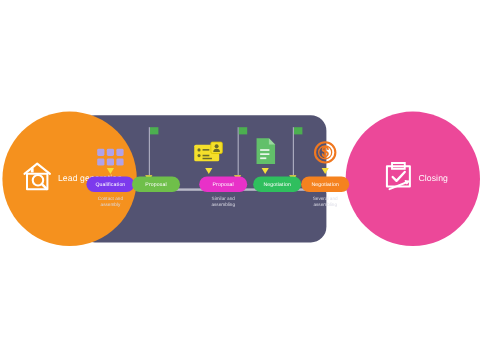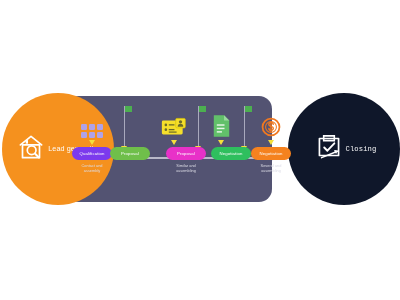--- a/index.html
+++ b/index.html
@@ -10,21 +10,21 @@
   }
   #stage{position:absolute;left:0;top:0;width:400px;height:300px;}
 
   
   .endcircle{
     position:absolute;border-radius:50%;
     display:flex;align-items:center;justify-content:center;
     color:#ffffff;text-align:center;
   }
   #lead-circle{left:2px;top:93px;width:112px;height:112px;background:#f5911e;}
-  #closing-circle{left:288px;top:93px;width:112px;height:112px;background:#0f172a;font-family:Liberation Mono, monospace;}
+  #closing-circle{left:288px;top:93px;width:112px;height:112px;background:#ec4899;}
   .endcircle .circle-icon{width:34px;height:34px;margin-bottom:5px;}
   .endcircle .circle-label{
     font-size:7.2px;letter-spacing:.1px;line-height:1.15;
     max-width:86px;opacity:.97;
   }
 
   
   #panel{
     position:absolute;left:66px;top:96px;width:206px;height:106px;
     background:#535372;border-radius:13px;

